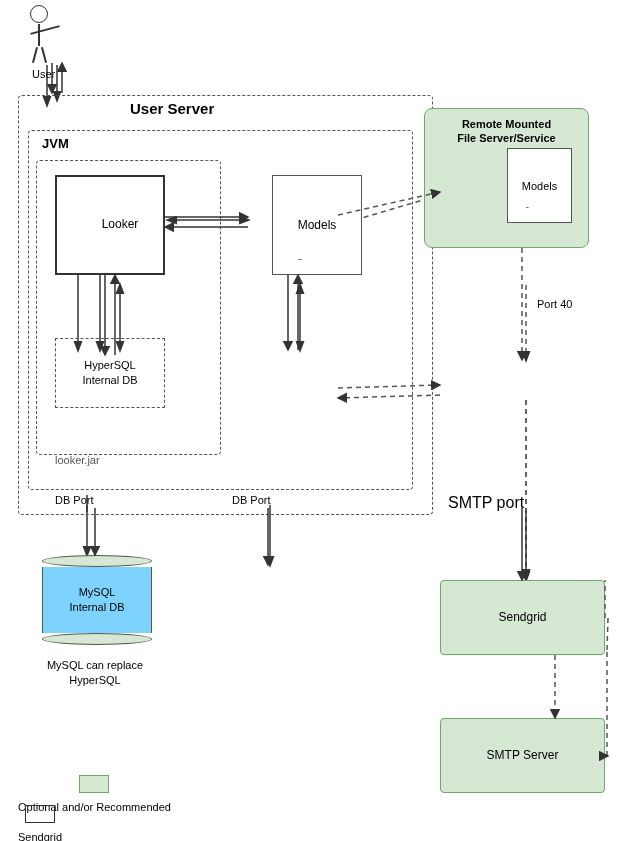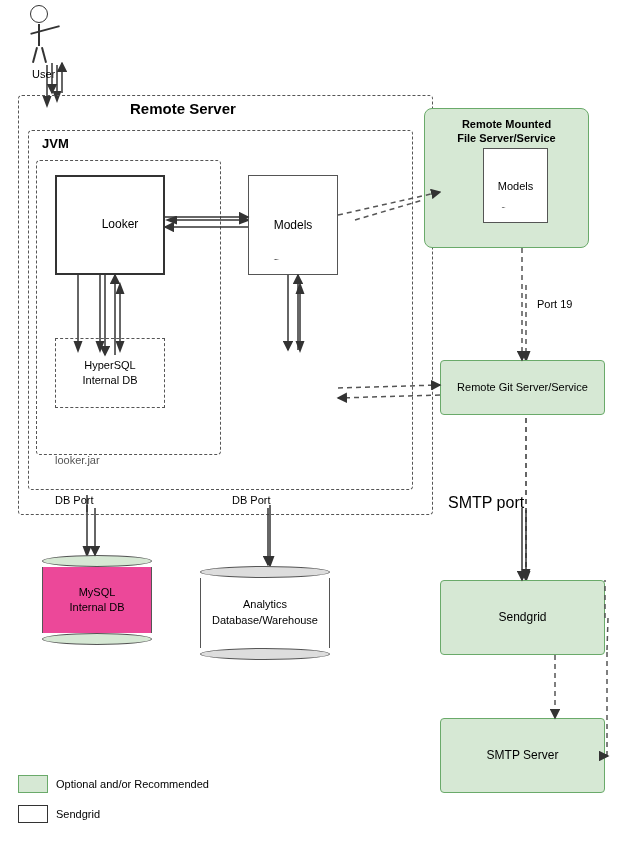--- a/index.html
+++ b/index.html
@@ -50,20 +50,21 @@
       width: 621px;
       height: 841px;
       pointer-events: none;
     }
     .legend-item {
       position: absolute;
       display: flex;
       align-items: center;
       gap: 8px;
       font-size: 11px;
+      flex-direction: column;
     }
     .legend-box {
       width: 30px;
       height: 18px;
       border: 1px solid #333;
     }
     .legend-box.green {
       background: #d6e8d4;
       border-color: #6aaa6a;
     }
@@ -71,21 +72,21 @@
     .cylinder {
       position: absolute;
       display: flex;
       align-items: center;
       justify-content: center;
       text-align: center;
       flex-direction: column;
     }
     .cyl-body {
       width: 100%;
-      background: #ec4899;
+      background: #7dd3fc;
       border-left: 1px solid #555;
       border-right: 1px solid #555;
       display: flex;
       align-items: center;
       justify-content: center;
       font-size: 11px;
       text-align: center;
       line-height: 1.3;
     }
     .cyl-body.plain {
@@ -104,20 +105,21 @@
     
     .document {
       position: absolute;
       background: #fff;
       border: 1px solid #555;
       display: flex;
       align-items: center;
       justify-content: center;
       text-align: center;
       font-size: 12px;
+      margin-left: 24px;
     }
     .document::after {
       content: '';
       position: absolute;
       bottom: 0; left: 0;
       width: 100%;
       height: 14px;
       background: #fff;
       border-top: 1px solid #555;
       clip-path: polygon(0 100%, 30% 0%, 100% 100%);
@@ -189,21 +191,21 @@
 
     <div style="display:flex;gap:8px;margin-top:1px;">
       <div style="width:1.5px;height:16px;background:#333;transform:rotate(15deg);"></div>
       <div style="width:1.5px;height:16px;background:#333;transform:rotate(-15deg);"></div>
     </div>
   </div>
   <div class="label" style="left:32px;top:68px;font-size:11px;">User</div>
 
   <div class="box dashed" style="left:18px;top:95px;width:415px;height:420px;border-radius:4px;">
   </div>
-  <div class="label" style="left:130px;top:100px;font-size:15px;font-weight:bold;">Remote Server</div>
+  <div class="label" style="left:130px;top:100px;font-size:15px;font-weight:bold;">User Server</div>
 
   <div class="box dashed" style="left:28px;top:130px;width:385px;height:360px;border-radius:4px;">
   </div>
   <div class="label" style="left:42px;top:136px;font-size:13px;font-weight:bold;">JVM</div>
 
   <div class="box dashed" style="left:36px;top:160px;width:185px;height:295px;border-radius:4px;">
   </div>
   <div class="label" style="left:55px;top:446px;font-size:11px;color:#555;margin-top:8px;">looker.jar</div>
 
   <div class="box thick" style="left:55px;top:175px;width:110px;height:100px;padding-left:20px;">
@@ -220,48 +222,43 @@
 
 
   <div class="box green" style="left:424px;top:108px;width:165px;height:140px;border-radius:8px;">
     <span style="position:absolute;top:8px;left:0;right:0;text-align:center;font-size:11px;font-weight:bold;">Remote Mounted<br>File Server/Service</span>
   </div>
 
   <div class="document" style="left:483px;top:148px;width:65px;height:75px;background:#fff;">
     <span style="font-size:11px;">Models</span>
   </div>
 
-  <div class="label" style="left:537px;top:298px;font-size:11px;">Port 19</div>
-
-  <div class="box green" style="left:440px;top:360px;width:165px;height:55px;border-radius:4px;">
-    <span style="font-size:11px;text-align:center;">Remote Git Server/Service</span>
-  </div>
+  <div class="label" style="left:537px;top:298px;font-size:11px;">Port 40</div>
+
 
   <div class="label" style="left:55px;top:494px;font-size:11px;">DB Port</div>
 
   <div class="label" style="left:232px;top:494px;font-size:11px;">DB Port</div>
 
   <div class="label" style="left:448px;top:494px;font-size:16px;">SMTP port</div>
 
   <div class="cylinder" style="left:42px;top:555px;width:110px;height:90px;">
     <div class="cyl-top"></div>
     <div class="cyl-body" style="height:66px;">
       <span style="font-size:11px;text-align:center;line-height:1.4;">MySQL<br>Internal DB</span>
     </div>
     <div class="cyl-bottom"></div>
   </div>
 
-
-  <div class="cylinder" style="left:200px;top:565px;width:130px;height:95px;">
-    <div class="cyl-top plain" style="background:#ddd;"></div>
-    <div class="cyl-body plain" style="height:70px;background:#fff;">
-      <span style="font-size:11px;text-align:center;line-height:1.4;">Analytics<br>Database/Warehouse</span>
-    </div>
-    <div class="cyl-bottom plain" style="background:#ddd;"></div>
-  </div>
+  <div class="label" style="left:30px;top:658px;font-size:11px;text-align:center;width:130px;line-height:1.4;">
+    <span>MySQL can
+replace
+HyperSQL</span>
+  </div>
+
 
   <div class="box green" style="left:440px;top:718px;width:165px;height:75px;border-radius:4px;">
     <span>SMTP Server</span>
   </div>
 
   <div class="box green" style="left:440px;top:580px;width:165px;height:75px;border-radius:4px;">
     <span>Sendgrid</span>
   </div>
 
   <div class="legend-item" style="left:18px;top:775px;">

